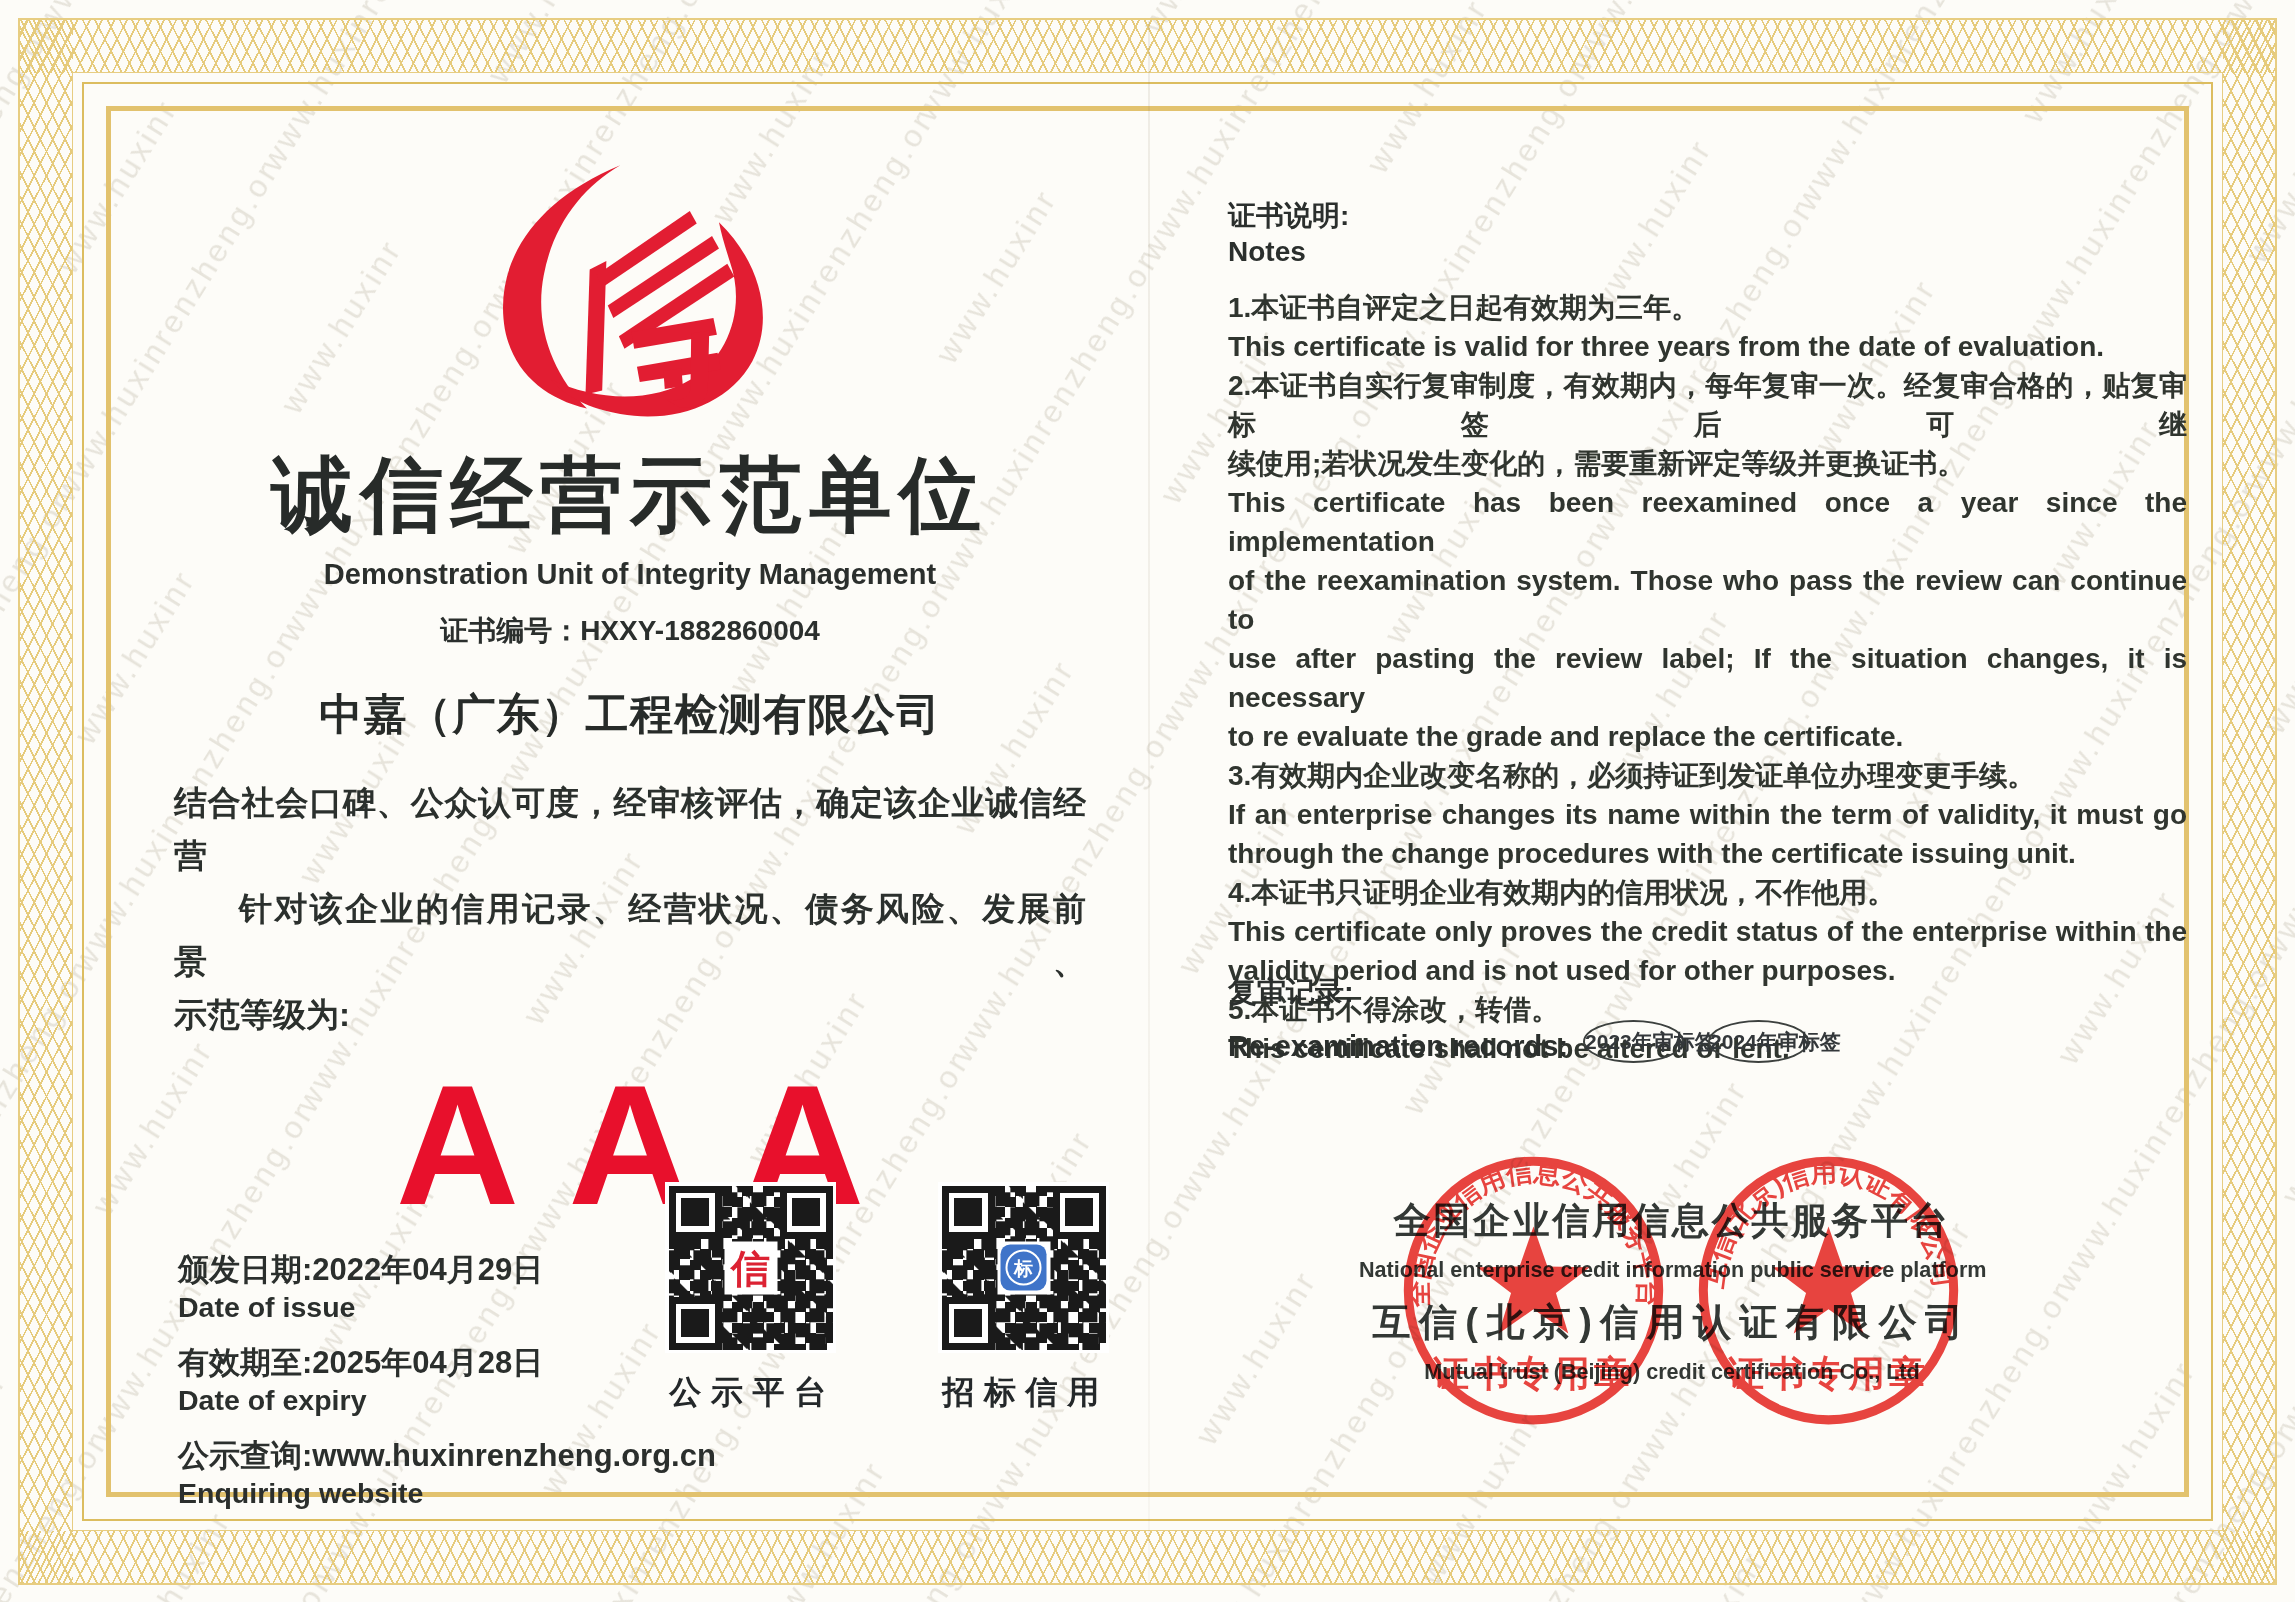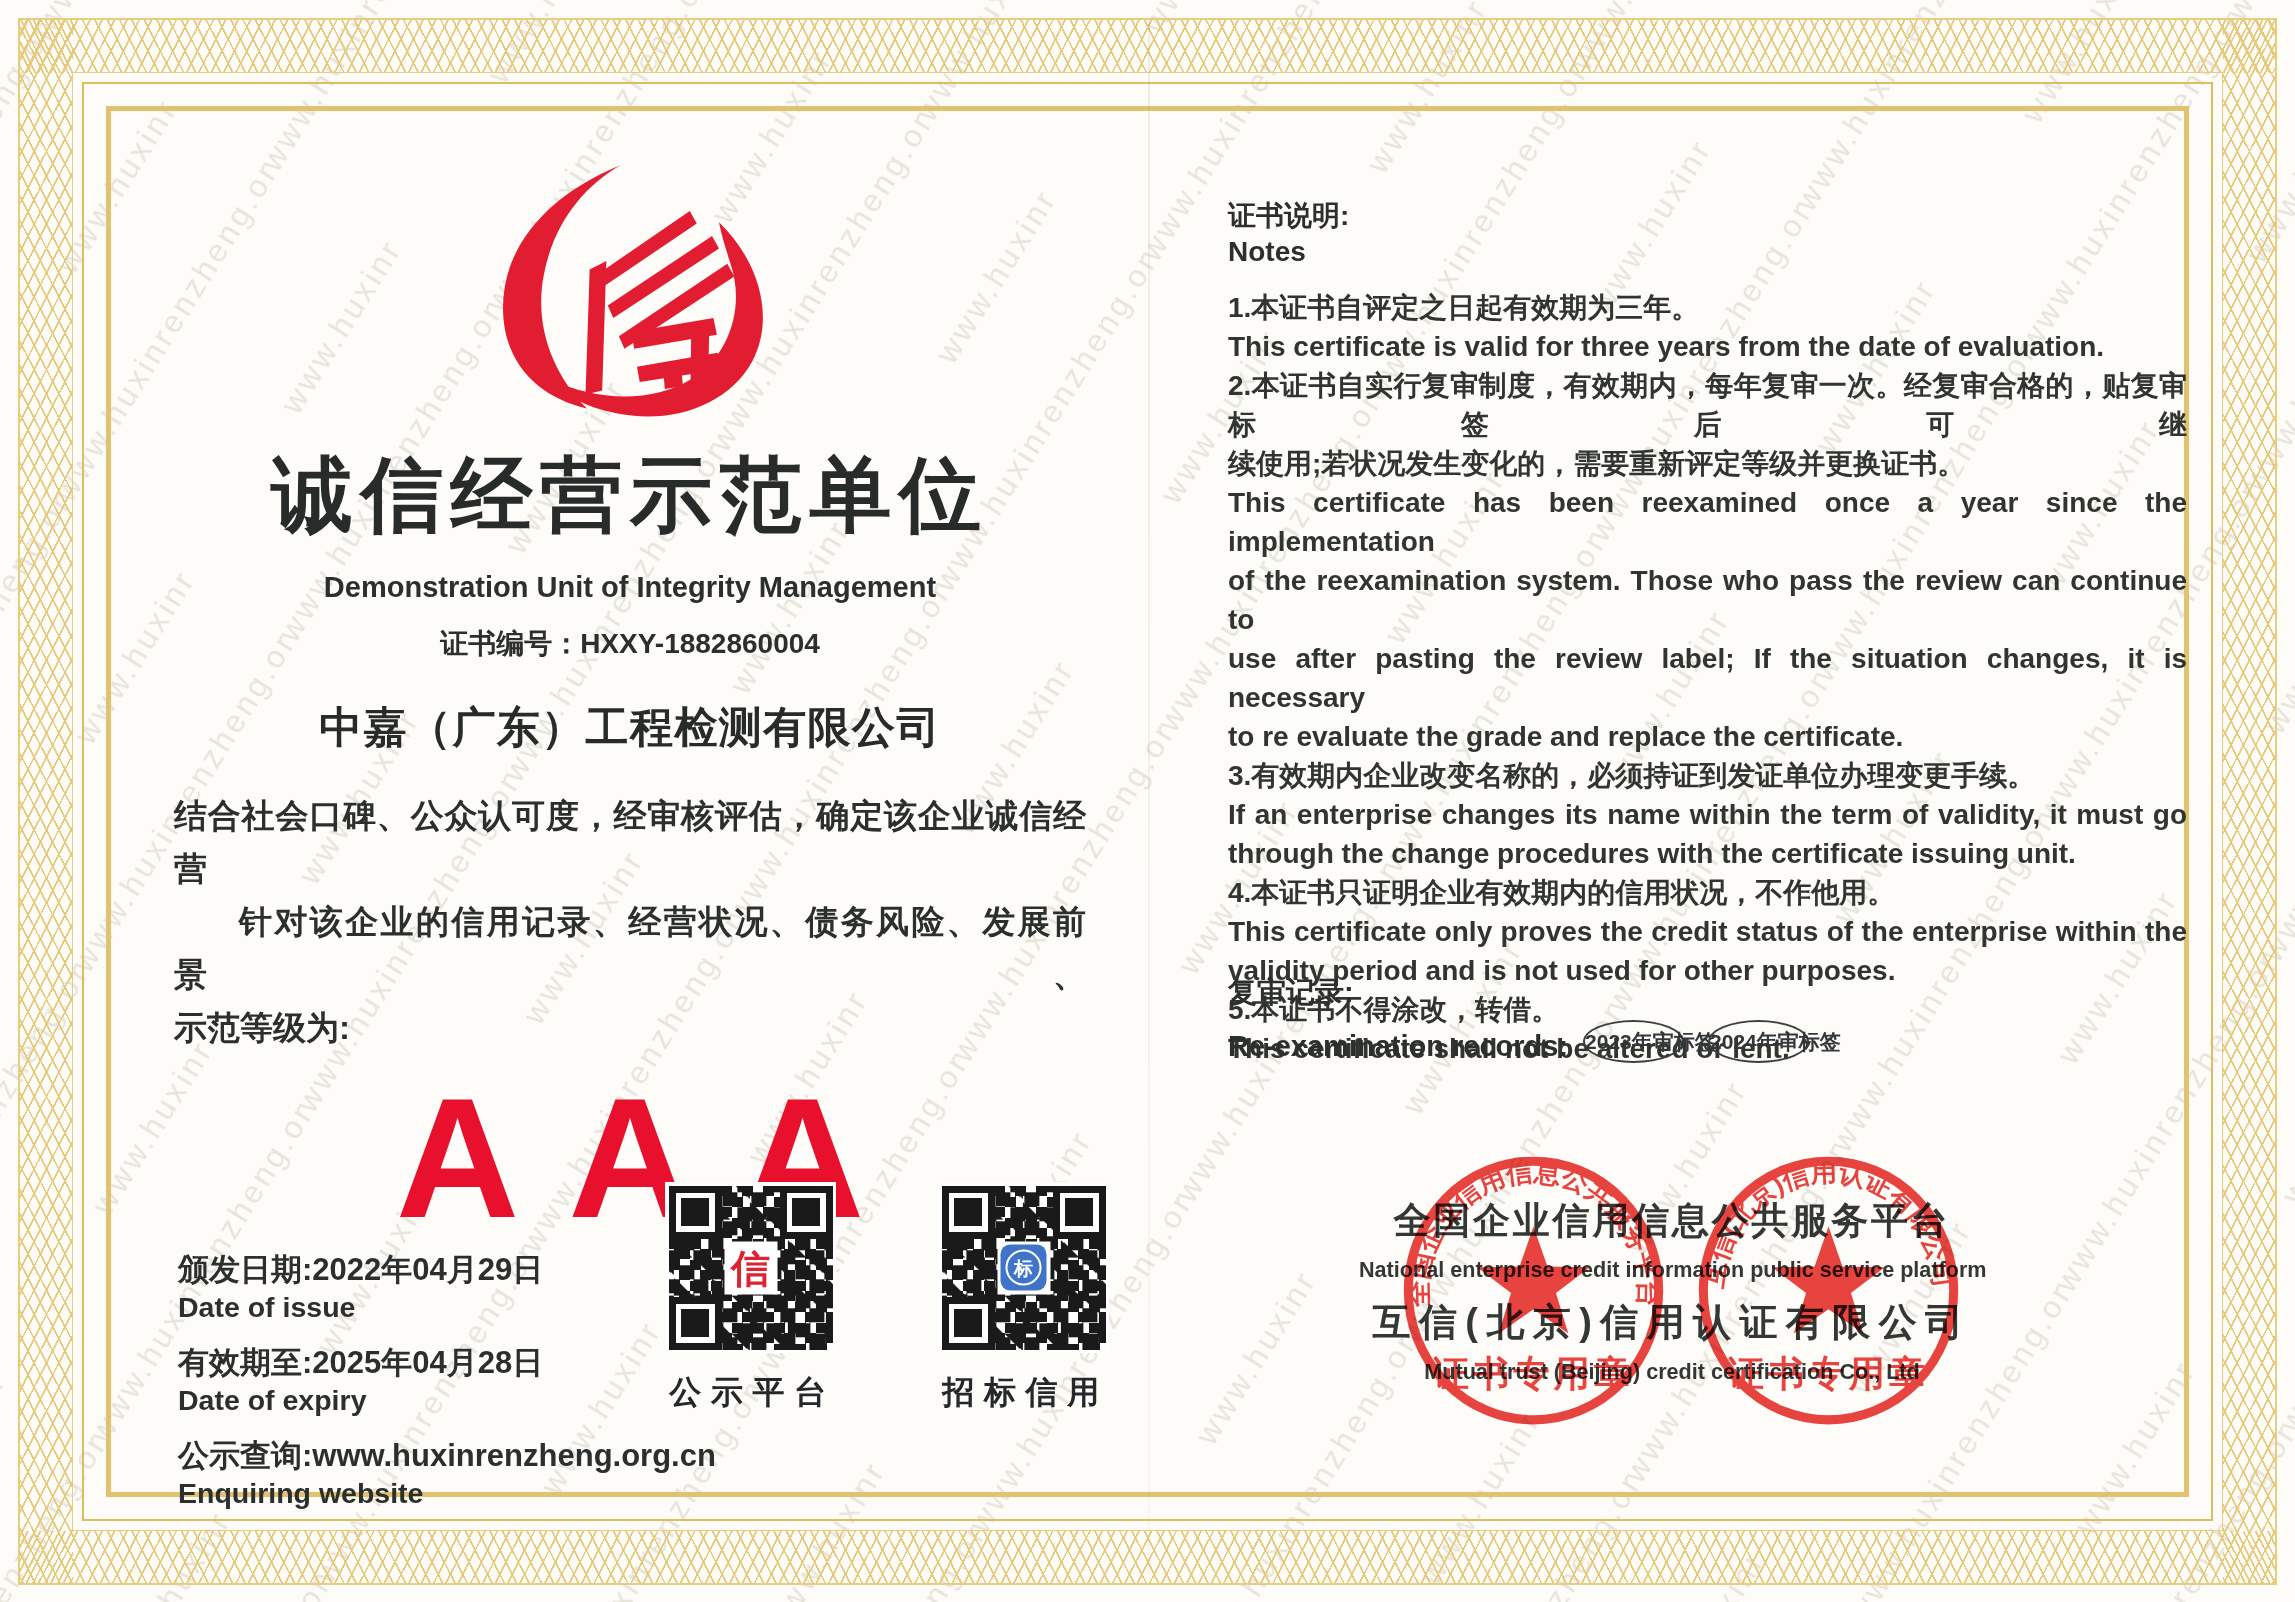--- a/index.html
+++ b/index.html
@@ -23,21 +23,21 @@
   .frame-mid{inset:72px;border:1.4px solid #e7cd82;}
   .frame-thin{inset:82px;border:2.1px solid #dcbd60;}
   .frame-thick{inset:106px;border:5.6px solid #e2c26e;}
   .fold{position:absolute;z-index:2;left:1148px;top:21px;bottom:21px;width:2.1px;
         background:linear-gradient(rgba(140,125,95,.13),rgba(140,125,95,.05));}
 
   
   .left-col{position:absolute;z-index:3;left:111px;top:115px;width:1038px;text-align:center;}
   .logo{display:block;margin:43px auto 0;}
   .title{margin-top:24px;font-size:82px;font-weight:900;letter-spacing:7.7px;color:#272b29;white-space:nowrap;}
-  .subtitle{margin-top:20px;font-size:29px;font-weight:700;color:#2b2f2d;}
+  .subtitle{margin-top:7px;font-size:29px;font-weight:700;color:#2b2f2d;}
   .certno{margin-top:21px;font-size:28px;font-weight:700;color:#2b2f2d;}
   .company{margin-top:36px;font-size:43px;font-weight:800;letter-spacing:1.4px;color:#272b29;white-space:nowrap;}
   .para{margin:32px 63px 0;text-align:justify;font-size:33px;line-height:53px;font-weight:700;color:#2b302d;}
   .para-line{text-align:justify;}
   .para-line.stretch{text-align-last:justify;}
   .para-line.indent{text-indent:65px;}
   .grade{margin-top:18px;font-size:171px;font-weight:900;letter-spacing:49px;padding-left:49px;
          color:#e8102c;line-height:1;}
 
   .dates{position:absolute;z-index:3;left:178px;top:1250px;text-align:left;}

